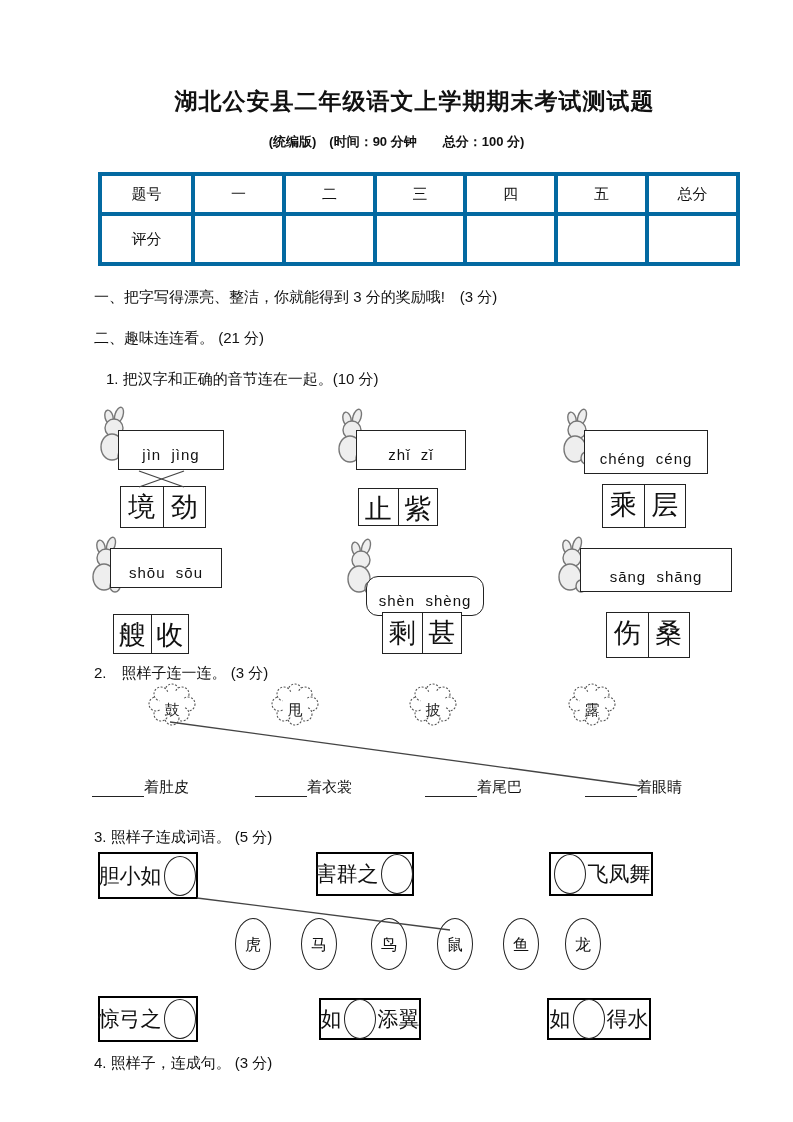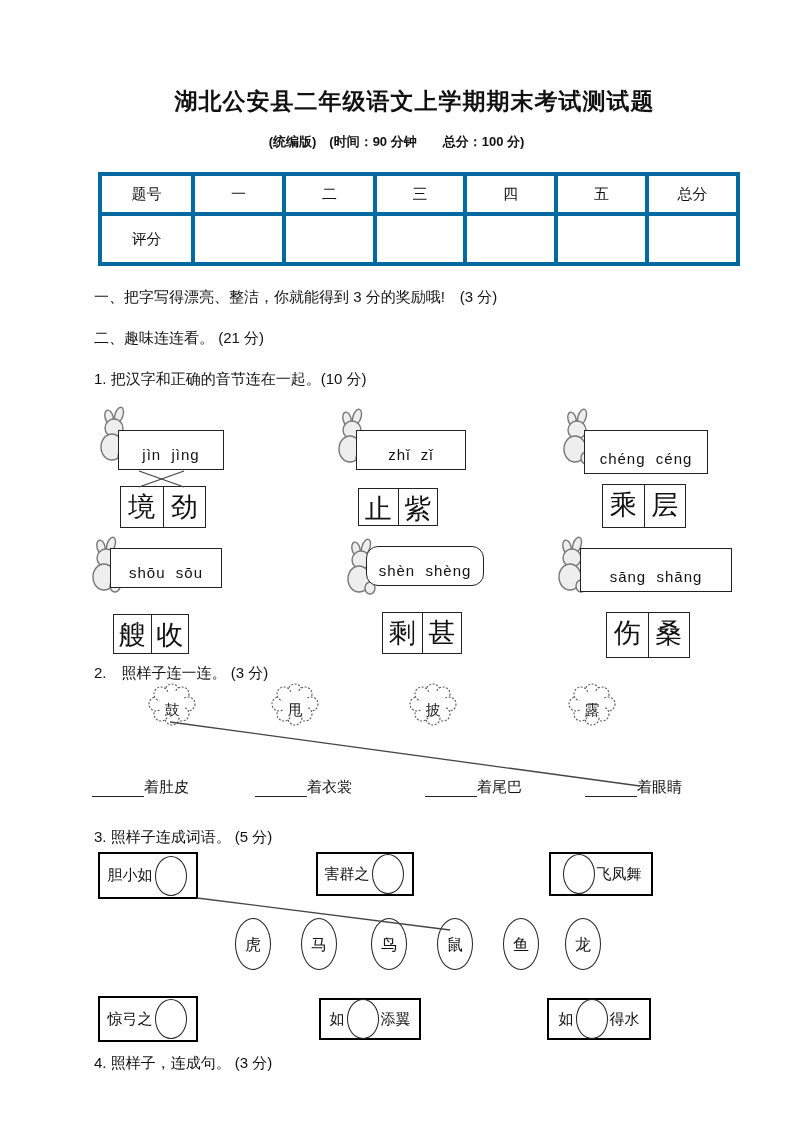--- a/index.html
+++ b/index.html
@@ -26,21 +26,21 @@
   .hzbox{border:1.5px solid #222;background:#fff;display:flex;box-sizing:border-box;}
   .hzcell{flex:1;overflow:hidden;display:flex;justify-content:center;align-items:flex-start;}
   .hzcell + .hzcell{border-left:1.5px solid #222;}
   .hzcell span{font-size:27px;line-height:1.55;}
   
   .phrase{font-size:15px;white-space:nowrap;}
   .blank{display:inline-block;width:52px;border-bottom:1px solid #222;height:15px;
          vertical-align:bottom;}
   
   .idbox{border:2px solid #000;background:#fff;display:flex;align-items:center;
-         justify-content:center;font-size:15px;box-sizing:border-box;white-space:pre;}
+         justify-content:center;font-size:21px;box-sizing:border-box;white-space:pre;}
   .idcircle{display:inline-block;width:30px;height:38px;border:1.5px solid #222;
             border-radius:50%;margin:0 2px;flex:none;}
   .animcircle{border:1.5px solid #222;border-radius:50%;background:#fff;
               display:flex;align-items:center;justify-content:flex-start;
               flex-direction:column;box-sizing:border-box;overflow:hidden;}
   .animcircle span{font-size:16px;line-height:1;margin-top:18px;}
   svg text{font-family:"Liberation Sans","DejaVu Sans",sans-serif;}
   .lineov{pointer-events:none;}
 </style>
 </head>
@@ -70,21 +70,21 @@
       <td></td>
       <td></td>
       <td></td>
     </tr>
   </tbody>
     </table>
 
   <div class="abs secline" style="left:94px;top:288px;">一、把字写得漂亮、整洁，你就能得到 3 分的奖励哦!　(3 分)</div>
   <div class="abs secline" style="left:94px;top:329px;">二、趣味连连看。 (21 分)</div>
 
-  <div class="abs secline" style="left:94px;top:370px;">1. 把汉字和正确的音节连在一起。(10 分)</div>
+  <div class="abs secline" style="left:106px;top:370px;">1. 把汉字和正确的音节连在一起。(10 分)</div>
 
   <svg class="abs" style="left:95px;top:406px;" width="40" height="58" viewBox="0 0 40 58">
     <g fill="#eee" stroke="#777" stroke-width="1.4">
       <ellipse cx="24" cy="9" rx="4" ry="8" transform="rotate(18 24 9)"></ellipse>
       <ellipse cx="14" cy="11" rx="4" ry="7" transform="rotate(-14 14 11)"></ellipse>
       <circle cx="19" cy="22" r="9"></circle>
       <ellipse cx="17" cy="41" rx="11" ry="13"></ellipse>
       <ellipse cx="28" cy="50" rx="5" ry="6"></ellipse>
     </g>
   </svg>
@@ -157,21 +157,21 @@
   <div class="abs hzbox" style="left:602px;top:484px;width:84px;height:44px;">
     <div class="hzcell">
         <span>乘</span>
       </div>
     <div class="hzcell">
         <span>层</span>
       </div>
   </div>
 
   <div class="abs pybox" style="left:110px;top:548px;width:112px;height:40px;">shōu  sōu</div>
-  <div class="abs pybox" style="left:366px;top:546px;width:118px;height:40px;border-radius:12px;">shèn  shèng</div>
+  <div class="abs pybox" style="left:366px;top:576px;width:118px;height:40px;border-radius:12px;">shèn  shèng</div>
   <div class="abs pybox" style="left:580px;top:548px;width:152px;height:44px;text-align:center;">sāng  shāng</div>
 
   <div class="abs hzbox" style="left:113px;top:614px;width:76px;height:40px;">
     <div class="hzcell">
         <span>艘</span>
       </div>
     <div class="hzcell">
         <span>收</span>
       </div>
   </div>

